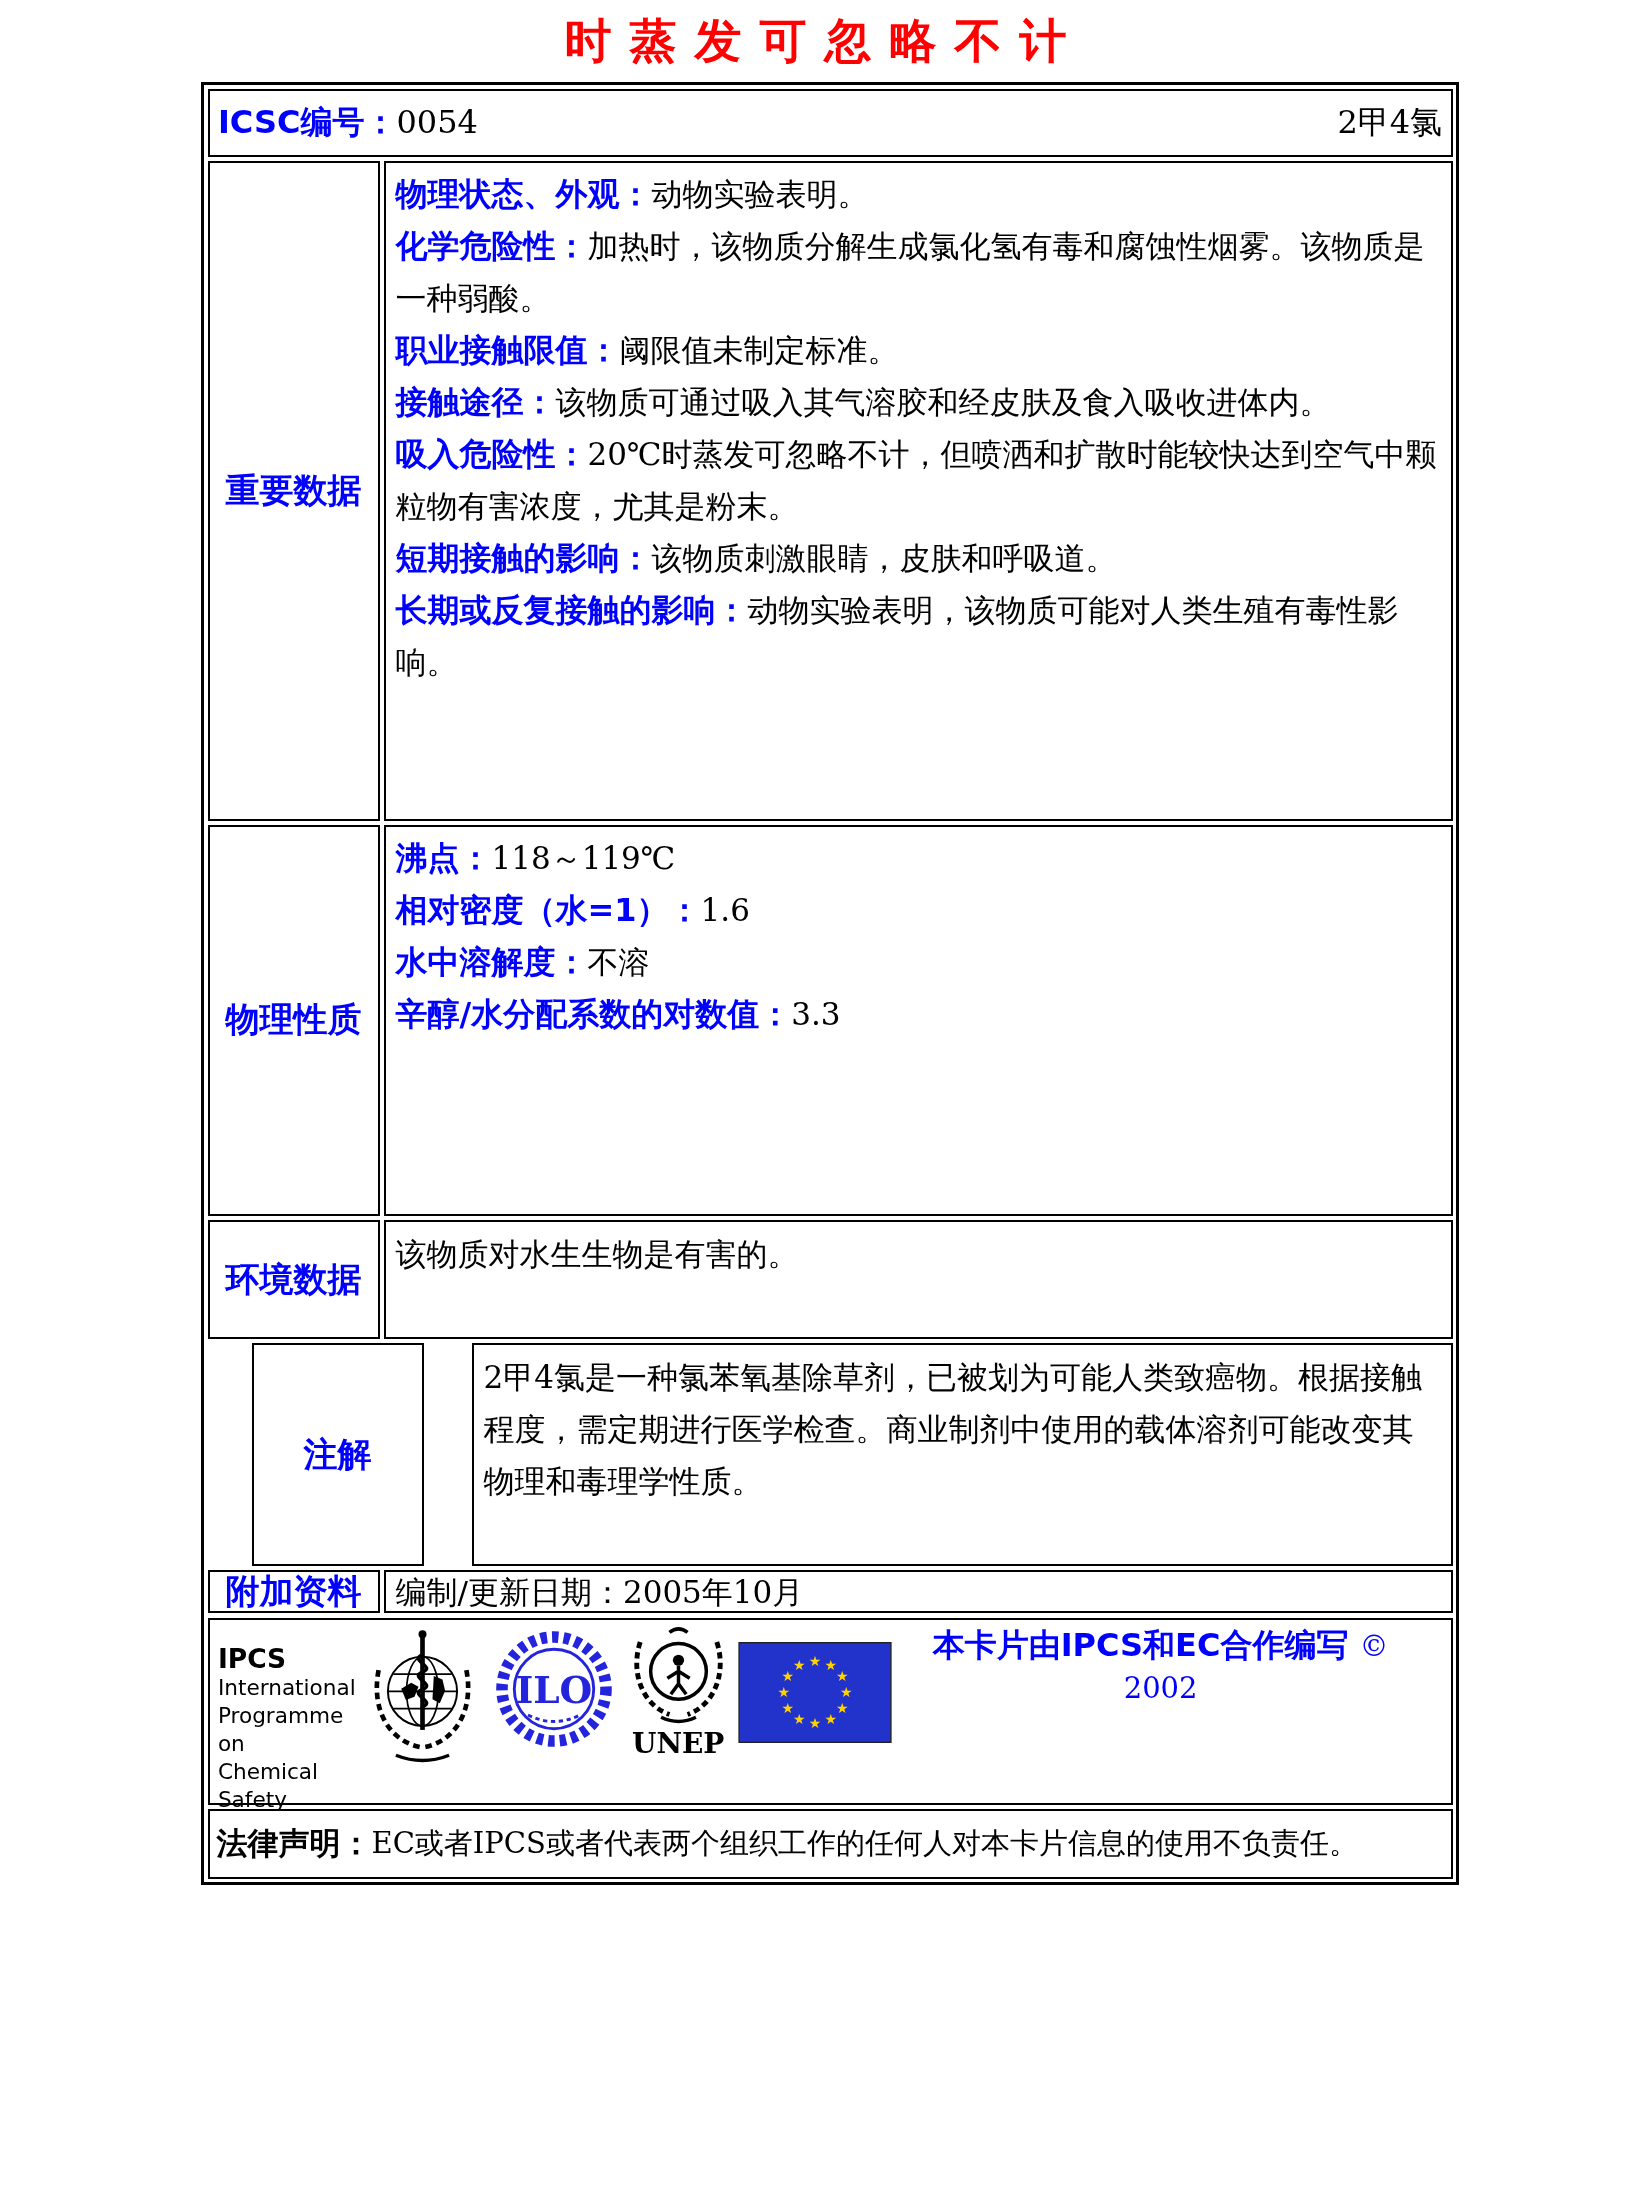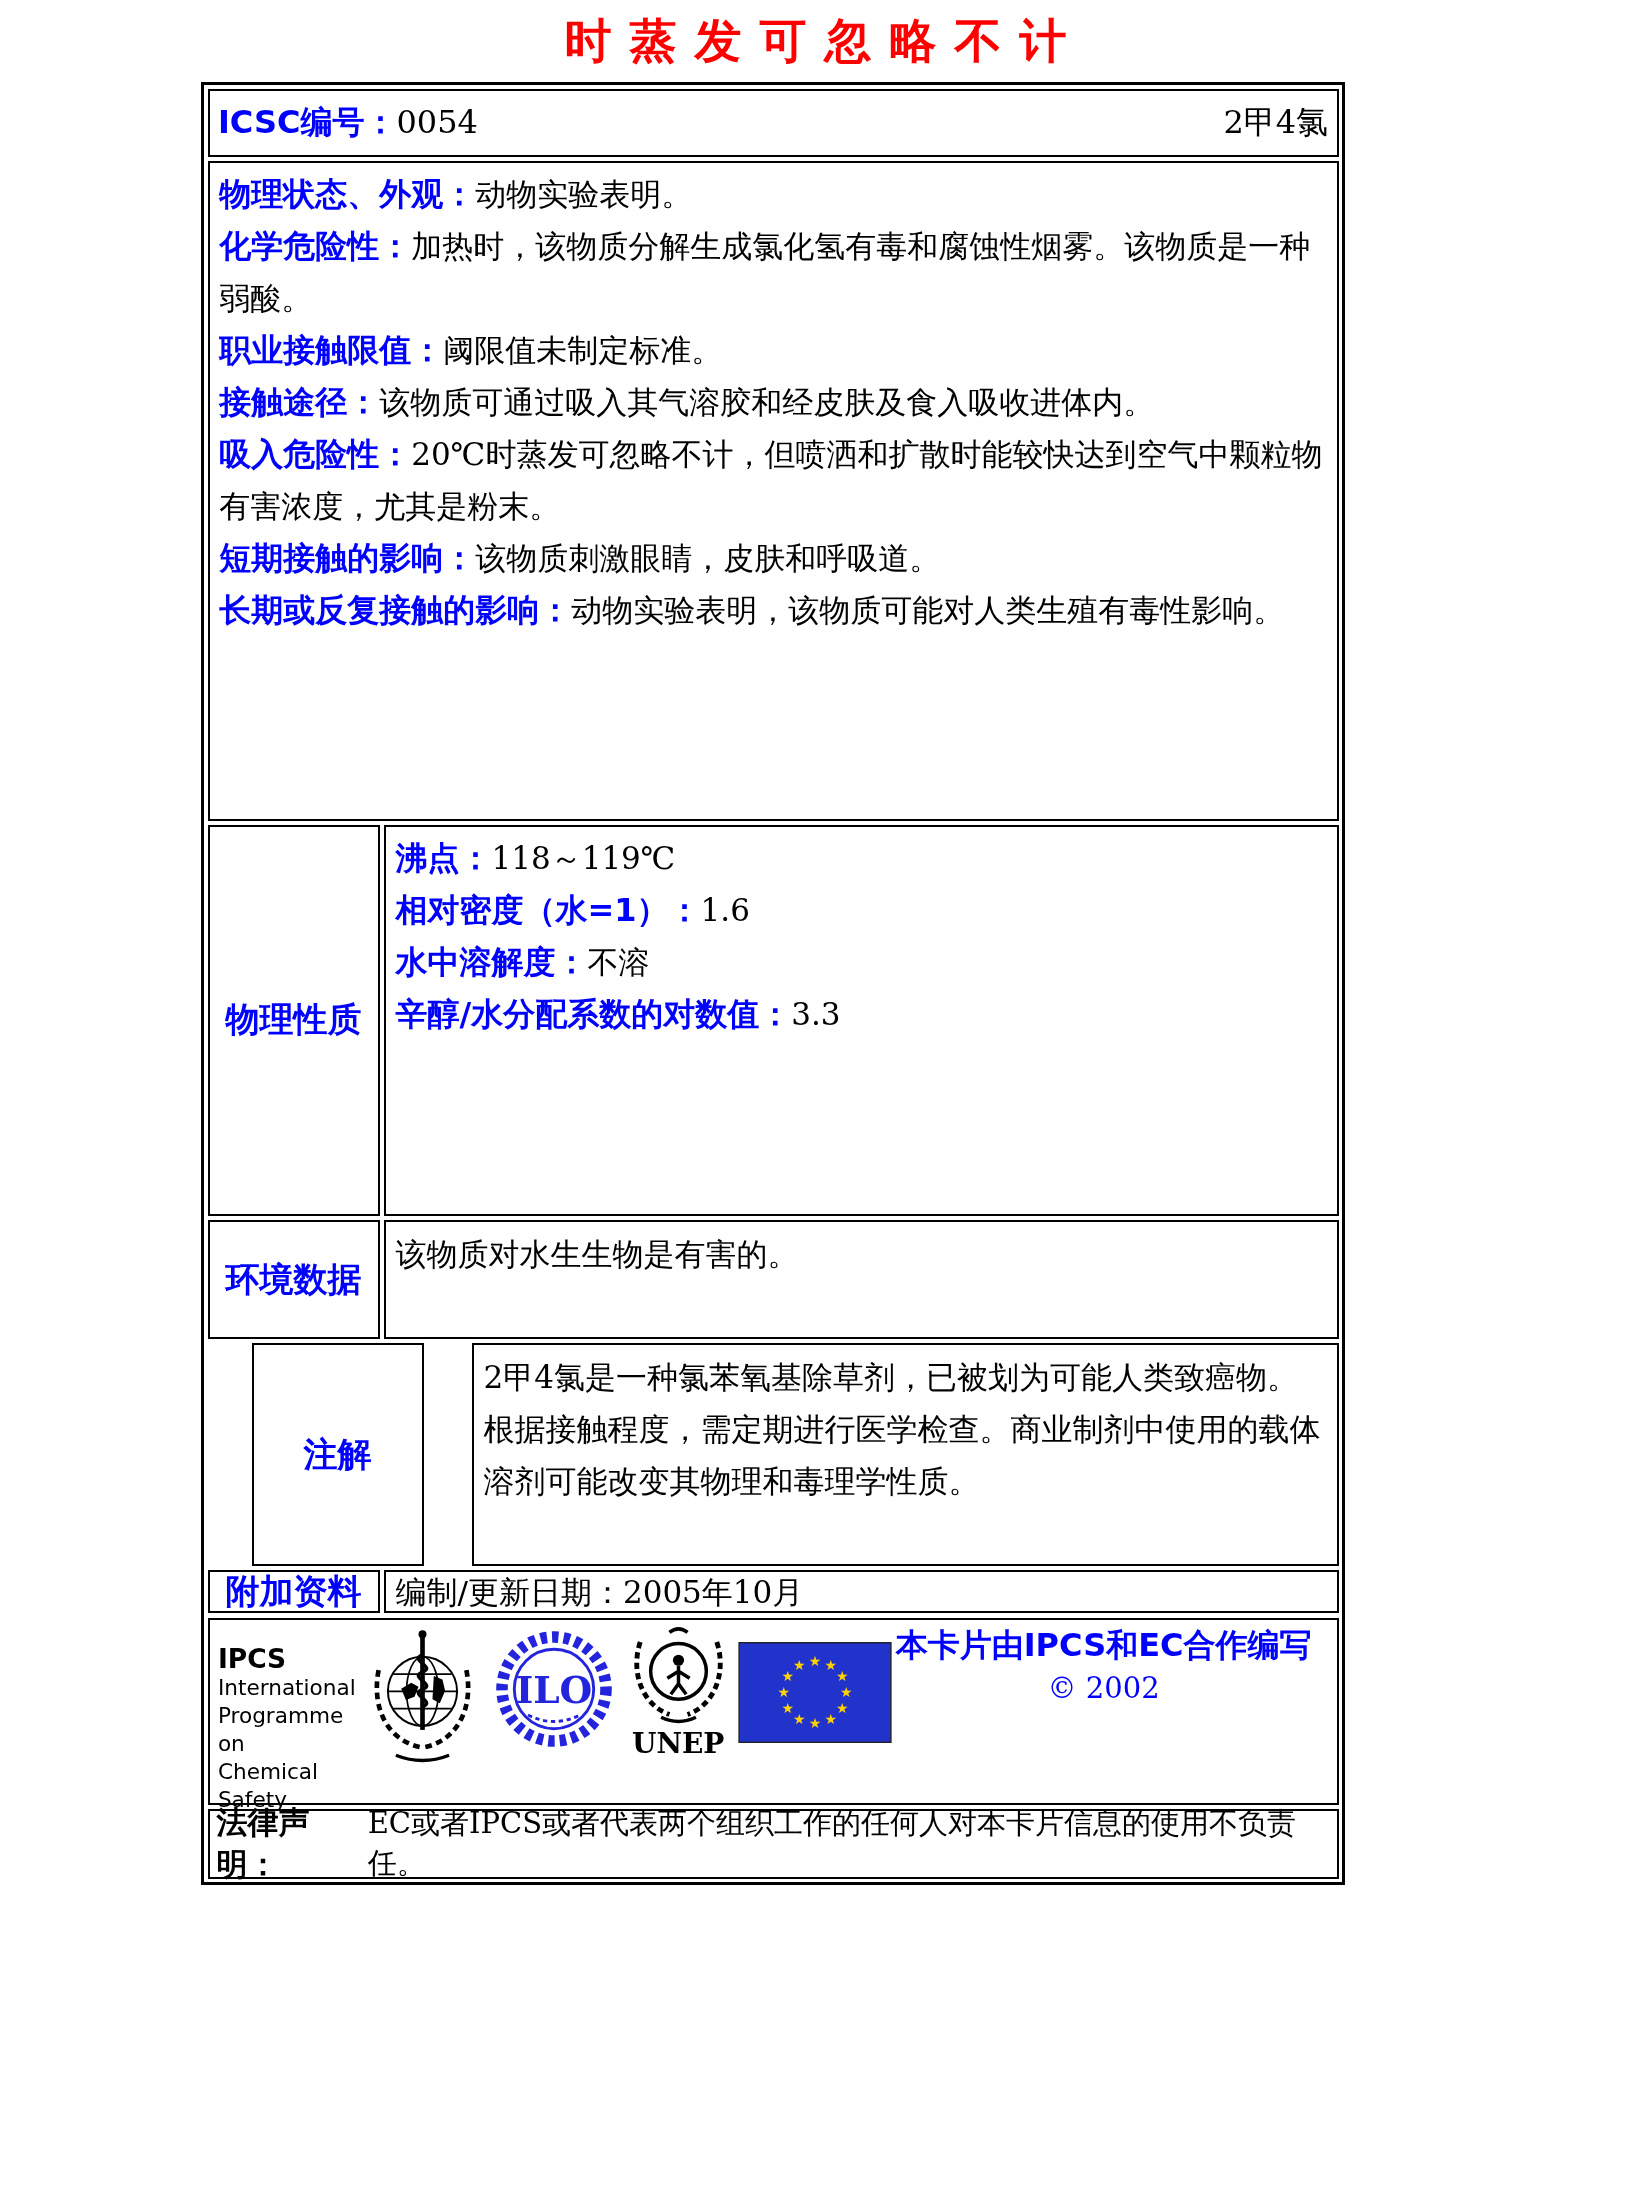--- a/index.html
+++ b/index.html
@@ -15,21 +15,21 @@
     width:1649px;height:2205px;background:#ffffff;position:relative;
     font-family:"DejaVu Serif","Liberation Serif",serif;color:#000;
   }
   .page-title{
     position:absolute;top:9.8px;left:0;width:100%;
     text-align:center;color:var(--title-red);
     font-family:"DejaVu Sans","Liberation Sans",sans-serif;
     font-weight:bold;font-size:47px;letter-spacing:18px;
   }
   .tbl{
-    position:absolute;left:201px;top:82px;width:1144px;
+    position:absolute;left:201px;top:82px;width:1258px;
     border:3.5px solid #000;padding:3.5px;
     display:flex;flex-direction:column;gap:4.2px;background:#fff;
   }
   .row{display:flex;gap:4.2px;}
   .cell{border:2.8px solid #000;background:#fff;}
   .label-cell{
     flex:0 0 172px;display:flex;align-items:center;justify-content:center;
     font-family:"DejaVu Sans","Liberation Sans",sans-serif;
     color:var(--label-blue);font-weight:bold;font-size:34px;text-align:center;
   }
@@ -85,20 +85,21 @@
   <div class="row">
     <div class="cell single-cell hdr">
       <div class="hdr-left">
         <span class="hdr-label">ICSC编号：</span><span class="hdr-num">0054</span>
       </div>
       <div class="hdr-right">2甲4氯</div>
     </div>
   </div>
 
   <div class="row">
+    <div class="cell label-cell h-important">重要数据</div>
     <div class="cell content-cell h-important">
       <p class="item"><span class="plabel">物理状态、外观：</span><span class="ptext">动物实验表明。</span></p>
       <p class="item"><span class="plabel">化学危险性：</span><span class="ptext">加热时，该物质分解生成氯化氢有毒和腐蚀性烟雾。该物质是一种弱酸。</span></p>
       <p class="item"><span class="plabel">职业接触限值：</span><span class="ptext">阈限值未制定标准。</span></p>
       <p class="item"><span class="plabel">接触途径：</span><span class="ptext">该物质可通过吸入其气溶胶和经皮肤及食入吸收进体内。</span></p>
       <p class="item"><span class="plabel">吸入危险性：</span><span class="ptext">20℃时蒸发可忽略不计，但喷洒和扩散时能较快达到空气中颗粒物有害浓度，尤其是粉末。</span></p>
       <p class="item"><span class="plabel">短期接触的影响：</span><span class="ptext">该物质刺激眼睛，皮肤和呼吸道。</span></p>
       <p class="item"><span class="plabel">长期或反复接触的影响：</span><span class="ptext">动物实验表明，该物质可能对人类生殖有毒性影响。</span></p>
     </div>
   </div>

